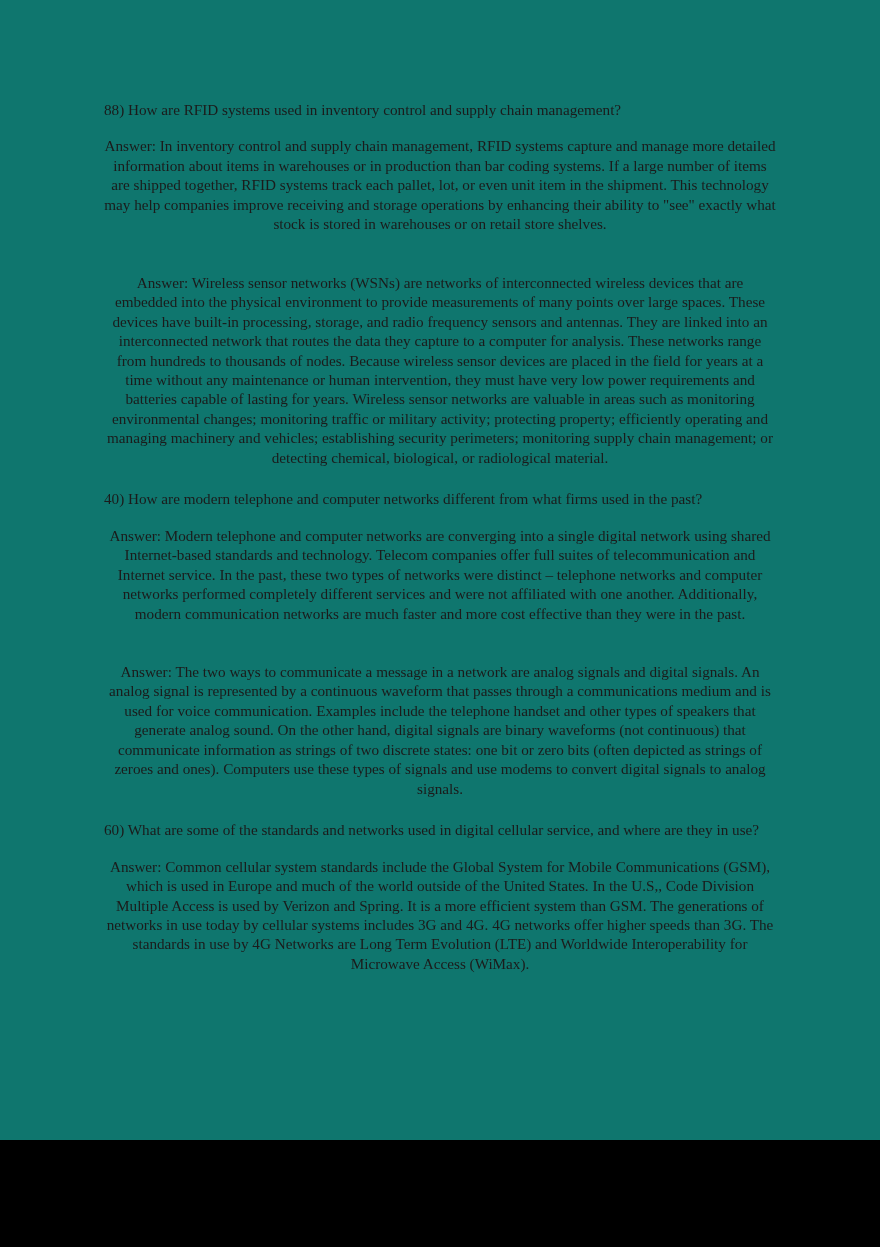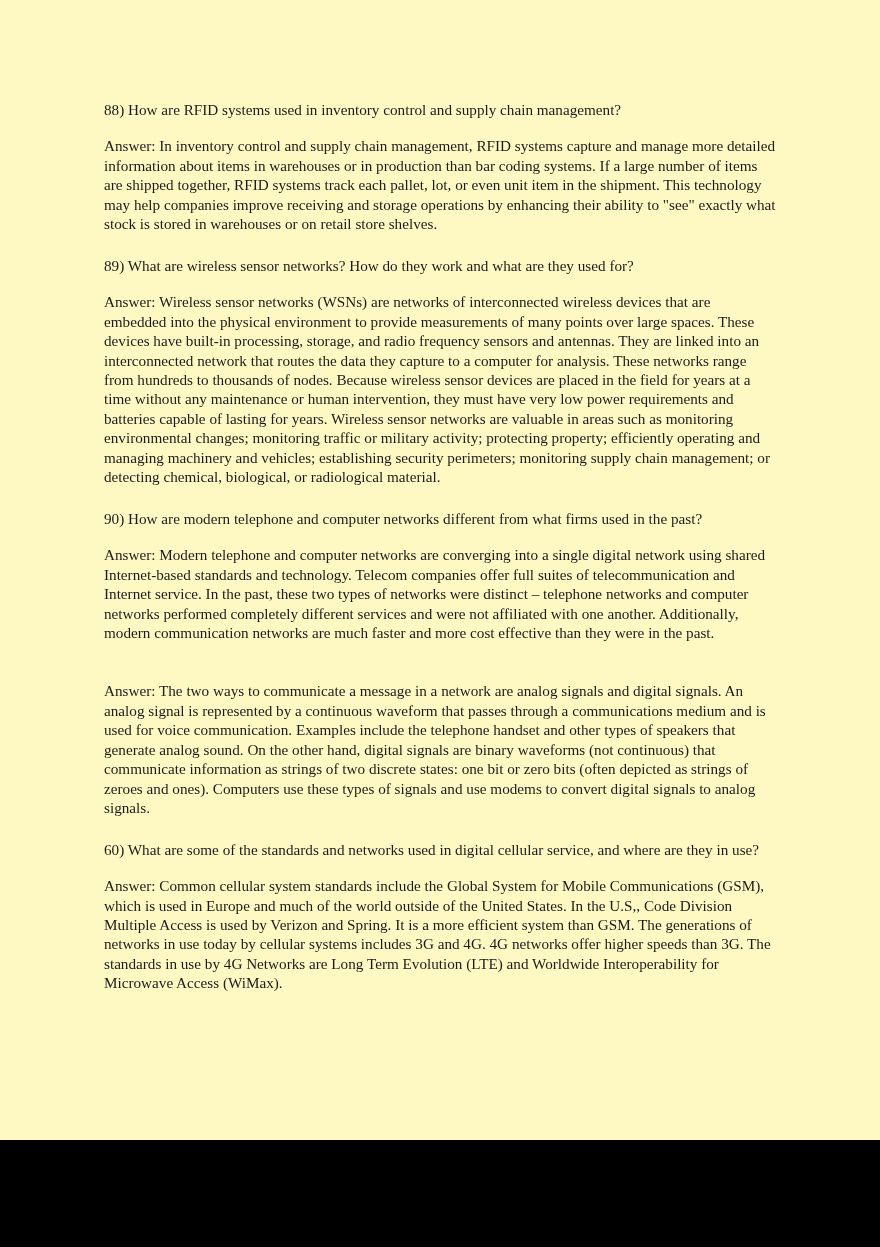--- a/index.html
+++ b/index.html
@@ -12,21 +12,21 @@
     height: 1247px;
     overflow: hidden;
     font-family: "Liberation Serif", serif;
   }
   .page {
     position: absolute;
     left: 0;
     top: 0;
     width: 880px;
     height: 1140px;
-    background: #fef9c3;
+    background: #0f766e;
   }
   .page-body {
     position: absolute;
     left: 104px;
     top: 100px;
     width: 672px;
   }
   .qa-block {
     margin: 0 0 22px 0;
   }
@@ -34,21 +34,21 @@
     font-size: 15.2px;
     line-height: 1.28;
     color: #1b1b1b;
     text-align: left;
     margin: 0;
   }
   .answer {
     font-size: 15.2px;
     line-height: 1.28;
     color: #1b1b1b;
-    text-align: left;
+    text-align: center;
     margin: 0;
   }
   .spacer-q {
     height: 17px;
   }
   .footer-band {
     position: absolute;
     left: 0;
     top: 1140px;
     width: 880px;
@@ -62,27 +62,26 @@
 <div class="page">
   <div class="page-body">
 
     <div class="qa-block">
       <p class="question">88) How are RFID systems used in inventory control and supply chain management?</p>
       <div class="spacer-q"></div>
       <p class="answer">Answer:  In inventory control and supply chain management, RFID systems capture and manage more detailed information about items in warehouses or in production than bar coding systems. If a large number of items are shipped together, RFID systems track each pallet, lot, or even unit item in the shipment. This technology may help companies improve receiving and storage operations by enhancing their ability to "see" exactly what stock is stored in warehouses or on retail store shelves.</p>
     </div>
 
     <div class="qa-block">
-      <p class="question">89) What are wireless sensor networks? How do they work and what are they used for?</p>
       <div class="spacer-q"></div>
       <p class="answer">Answer:  Wireless sensor networks (WSNs) are networks of interconnected wireless devices that are embedded into the physical environment to provide measurements of many points over large spaces. These devices have built-in processing, storage, and radio frequency sensors and antennas. They are linked into an interconnected network that routes the data they capture to a computer for analysis. These networks range from hundreds to thousands of nodes. Because wireless sensor devices are placed in the field for years at a time without any maintenance or human intervention, they must have very low power requirements and batteries capable of lasting for years. Wireless sensor networks are valuable in areas such as monitoring environmental changes; monitoring traffic or military activity; protecting property; efficiently operating and managing machinery and vehicles; establishing security perimeters; monitoring supply chain management; or detecting chemical, biological, or radiological material.</p>
     </div>
 
     <div class="qa-block">
-      <p class="question">90) How are modern telephone and computer networks different from what firms used in the past?</p>
+      <p class="question">40) How are modern telephone and computer networks different from what firms used in the past?</p>
       <div class="spacer-q"></div>
       <p class="answer">Answer: Modern telephone and computer networks are converging into a single digital network using shared Internet-based standards and technology. Telecom companies offer full suites of telecommunication and Internet service. In the past, these two types of networks were distinct – telephone networks and computer networks performed completely different services and were not affiliated with one another. Additionally, modern communication networks are much faster and more cost effective than they were in the past.</p>
     </div>
 
     <div class="qa-block">
       <div class="spacer-q"></div>
       <p class="answer">Answer: The two ways to communicate a message in a network are analog signals and digital signals. An analog signal is represented by a continuous waveform that passes through a communications medium and is used for voice communication. Examples include the telephone handset and other types of speakers that generate analog sound. On the other hand, digital signals are binary waveforms (not continuous) that communicate information as strings of two discrete states: one bit or zero bits (often depicted as strings of zeroes and ones). Computers use these types of signals and use modems to convert digital signals to analog signals.</p>
     </div>
 
     <div class="qa-block">

